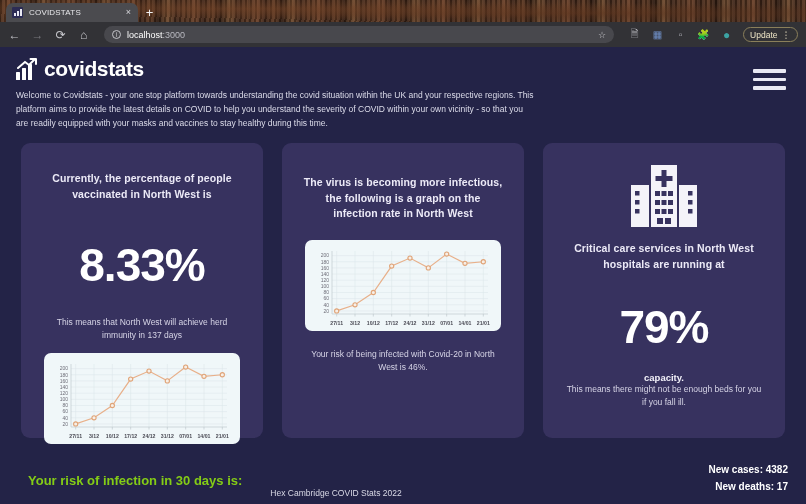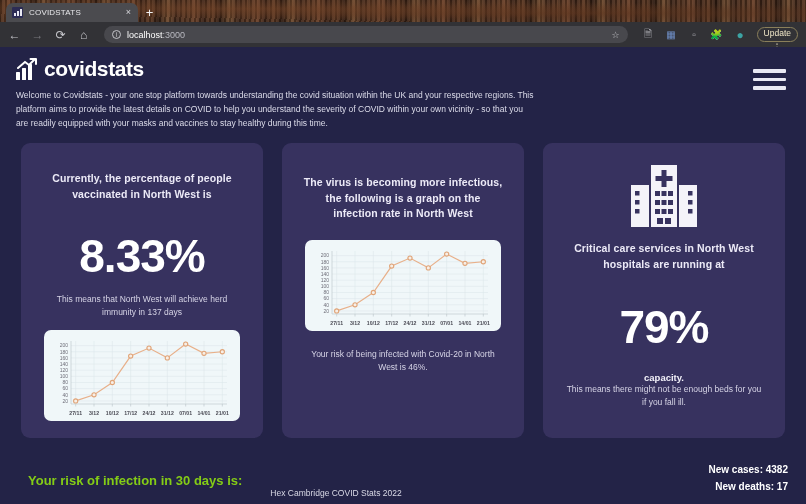--- a/index.html
+++ b/index.html
@@ -104,21 +104,20 @@
   .tb-icon.teal { color: #3ca3a3; font-size: 12px; }
   .update-btn {
     height: 15px;
     border: 1px solid #8a7f5a;
     border-radius: 8px;
     color: #efe6c6;
     font-size: 8.5px;
     display: flex; align-items: center;
     padding: 0 6px; gap: 4px;
     white-space: nowrap;
-    flex-direction: column;
   }
   .update-btn .dots { font-size: 9px; letter-spacing: .5px; }
 
   
   .page {
     height: 457px;
     background: #232347;
     position: relative;
     overflow: hidden;
   }
@@ -327,22 +326,22 @@
       <span></span>
         <span></span>
         <span></span>
     </div>
   </div>
 
   <div class="cards">
 
     <div class="card">
       <div class="card-head" style="margin-top:14px;max-width:200px">Currently, the percentage of people vaccinated in North West is</div>
-      <div class="big-stat" style="margin-top:31px">8.33%</div>
-      <div class="sub-note" style="margin-top:14px;max-width:190px">This means that North West will achieve herd immunity in 137 days</div>
+      <div class="big-stat" style="margin-top:40px">8.33%</div>
+      <div class="sub-note" style="margin-top:28px;max-width:190px">This means that North West will achieve herd immunity in 137 days</div>
       <div class="chart-card" style="margin-top:11px">
         <svg class="chart-svg" width="184" height="82" viewBox="0 0 184 82">
           <g class="plot-1">
               <line x1="22" y1="64.92682926829268" x2="178" y2="64.92682926829268" class="grid-line"></line>
               <text x="19" y="66.72682926829268" text-anchor="end" class="chart-tick">20</text>
               <line x1="22" y1="58.78048780487805" x2="178" y2="58.78048780487805" class="grid-line"></line>
               <text x="19" y="60.58048780487805" text-anchor="end" class="chart-tick">40</text>
               <line x1="22" y1="52.63414634146341" x2="178" y2="52.63414634146341" class="grid-line"></line>
               <text x="19" y="54.43414634146341" text-anchor="end" class="chart-tick">60</text>
               <line x1="22" y1="46.48780487804878" x2="178" y2="46.48780487804878" class="grid-line"></line>

